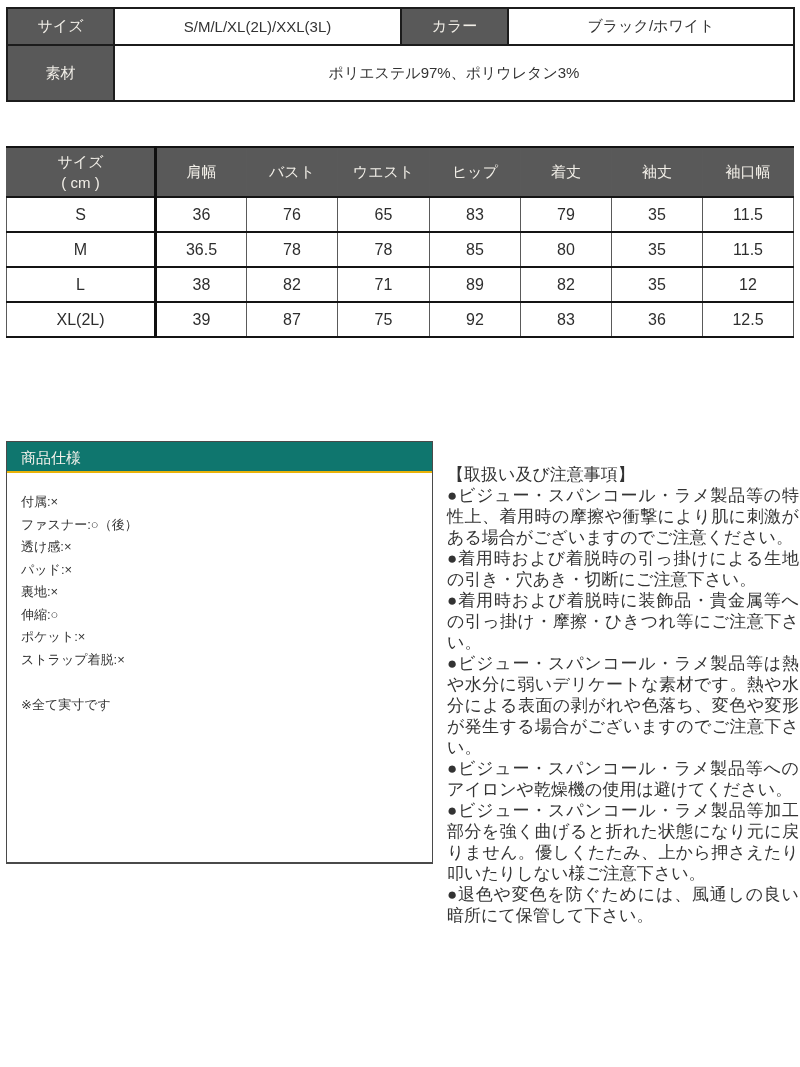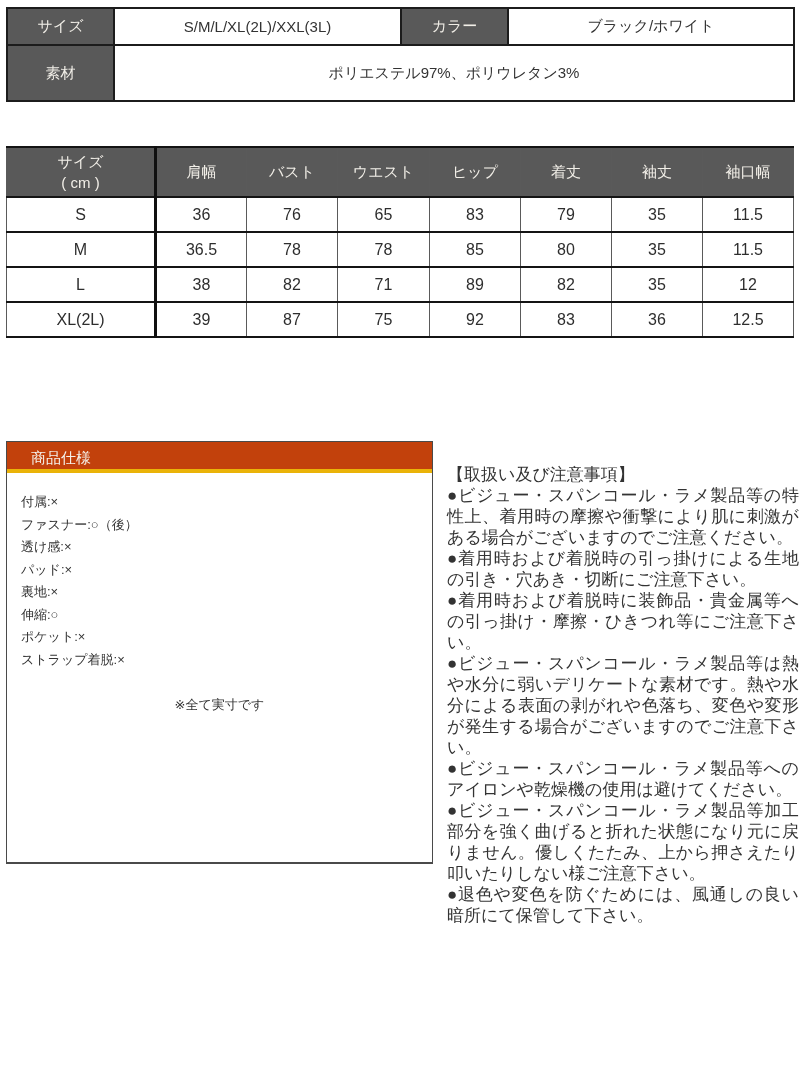--- a/index.html
+++ b/index.html
@@ -42,27 +42,27 @@
   .size-table th.first div { line-height:21px; }
 
   
   .spec-box {
     position:absolute; left:6px; top:441px; width:427px; height:423px;
     border:1px solid #4a4a4a; border-bottom-width:2px;
     background:#fff;
   }
   .spec-header {
     height:31px; line-height:31px;
-    background:#c2410c; color:#f5f2ec;
-    font-size:15px; padding-left:24px;
-    border-bottom:4px solid #eab308;
+    background:#0f766e; color:#f5f2ec;
+    font-size:15px; padding-left:14px;
+    border-bottom:2px solid #eab308;
   }
   .spec-body { padding:18px 14px; font-size:13px; color:#333; }
   .spec-item { line-height:22.5px; white-space:nowrap; }
-  .spec-note { margin-top:23px; line-height:22.5px; white-space:nowrap;text-align:center; }
+  .spec-note { margin-top:23px; line-height:22.5px; white-space:nowrap; }
 
   
   .notices {
     position:absolute; left:447px; top:464px; width:352px;
     font-size:17px; line-height:21px; color:#333;
     text-align:justify;
   }
   .notice-title, .notice-item { margin:0; }
 </style>
 </head>

